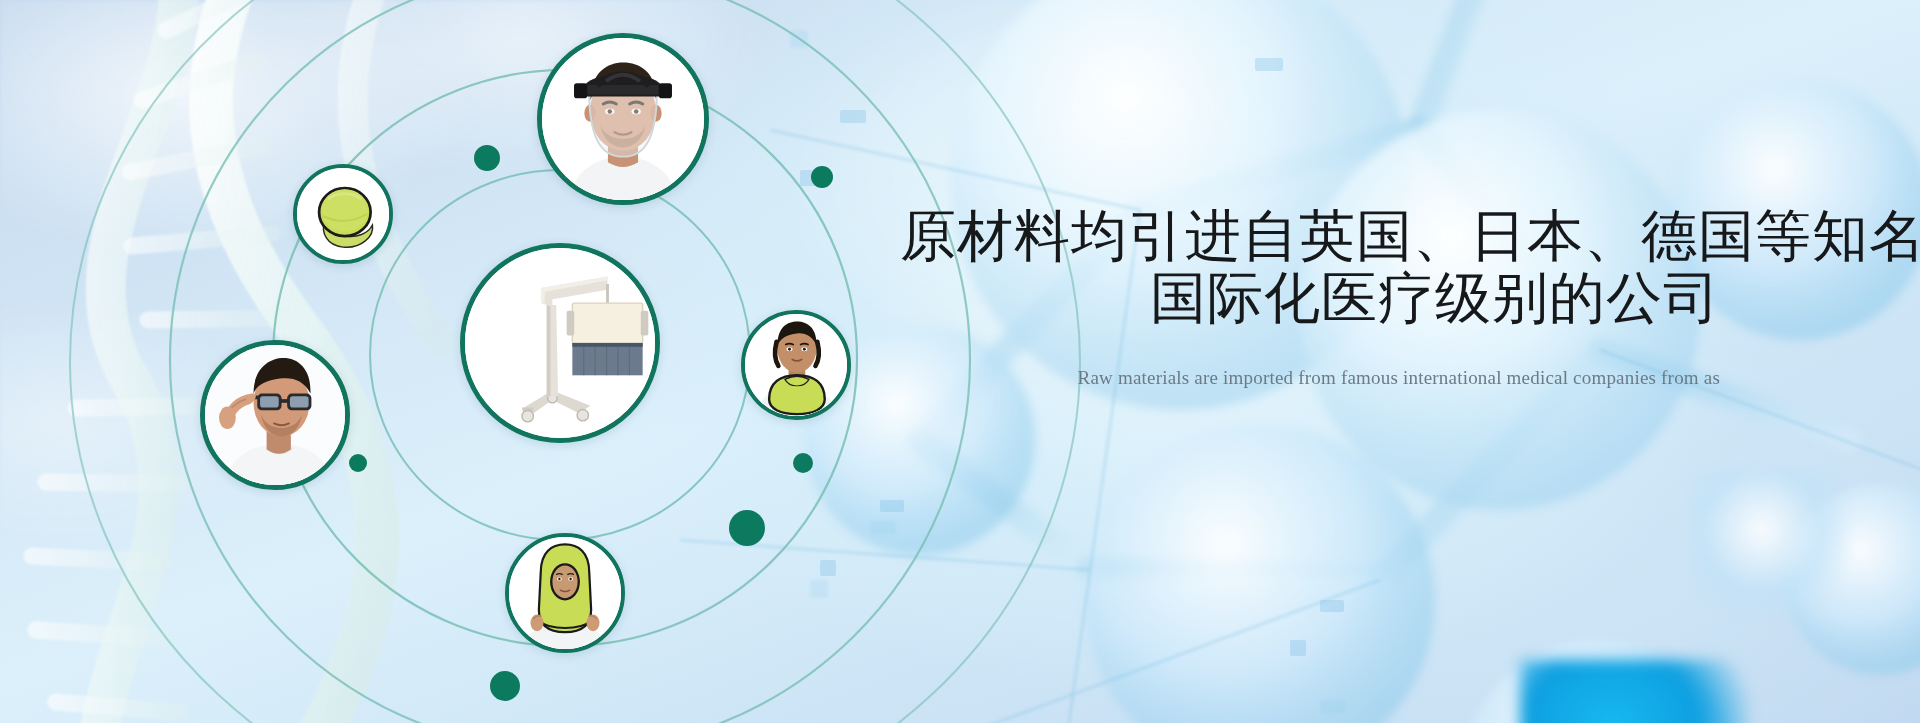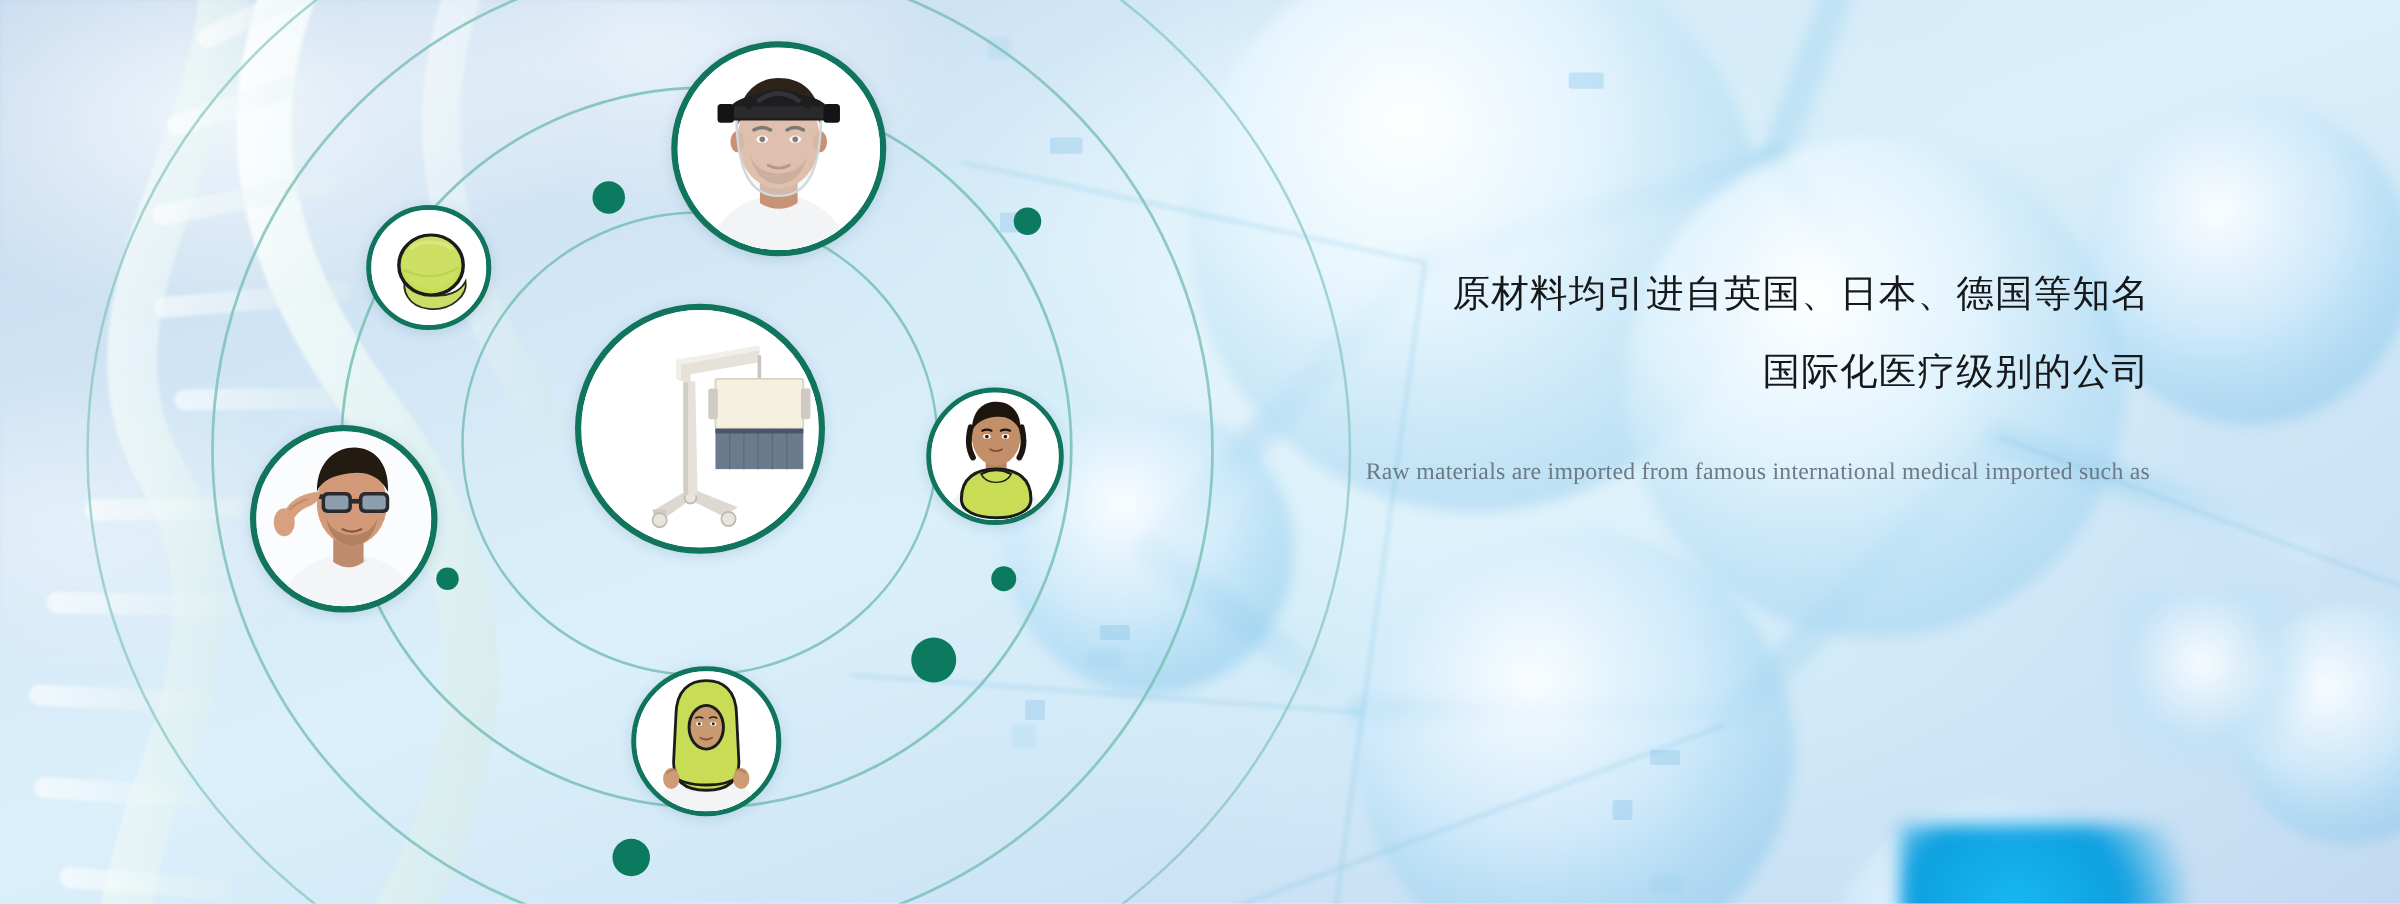--- a/index.html
+++ b/index.html
@@ -82,21 +82,21 @@
 
   
   .copy {
     position:absolute;
     left:900px; top:205px;
     width:820px;
     text-align:right;
   }
   .headline {
     font-family:"Liberation Sans", sans-serif;
-    font-size:30px;
+    font-size:56px;
     line-height:62px;
     letter-spacing:1px;
     color:#16181a;
     font-weight:400;
     white-space:nowrap;
   }
   .headline .l2 { display:block;text-align:right; }
   .sub {
     margin-top:30px;
     font-family:"Liberation Serif", serif;
@@ -428,17 +428,17 @@
       </svg>
     </div>
   </div>
 
   <div class="copy">
     <div class="headline">
       <span class="l1">原材料均引进自英国、日本、德国等知名</span>
       <span class="l2">国际化医疗级别的公司</span>
     </div>
     <div class="sub">
-      <span class="s1">Raw materials are imported from famous international medical imported such as</span>
+      <span class="s1">Raw materials are imported from famous international medical companies from as</span>
     </div>
   </div>
 
 </div>
 
 </body></html>

